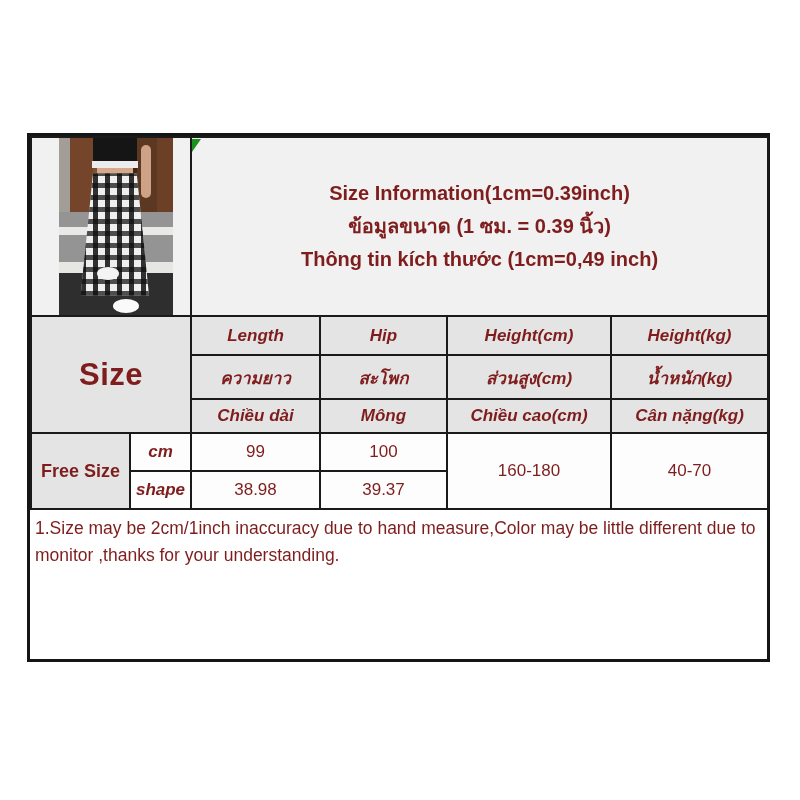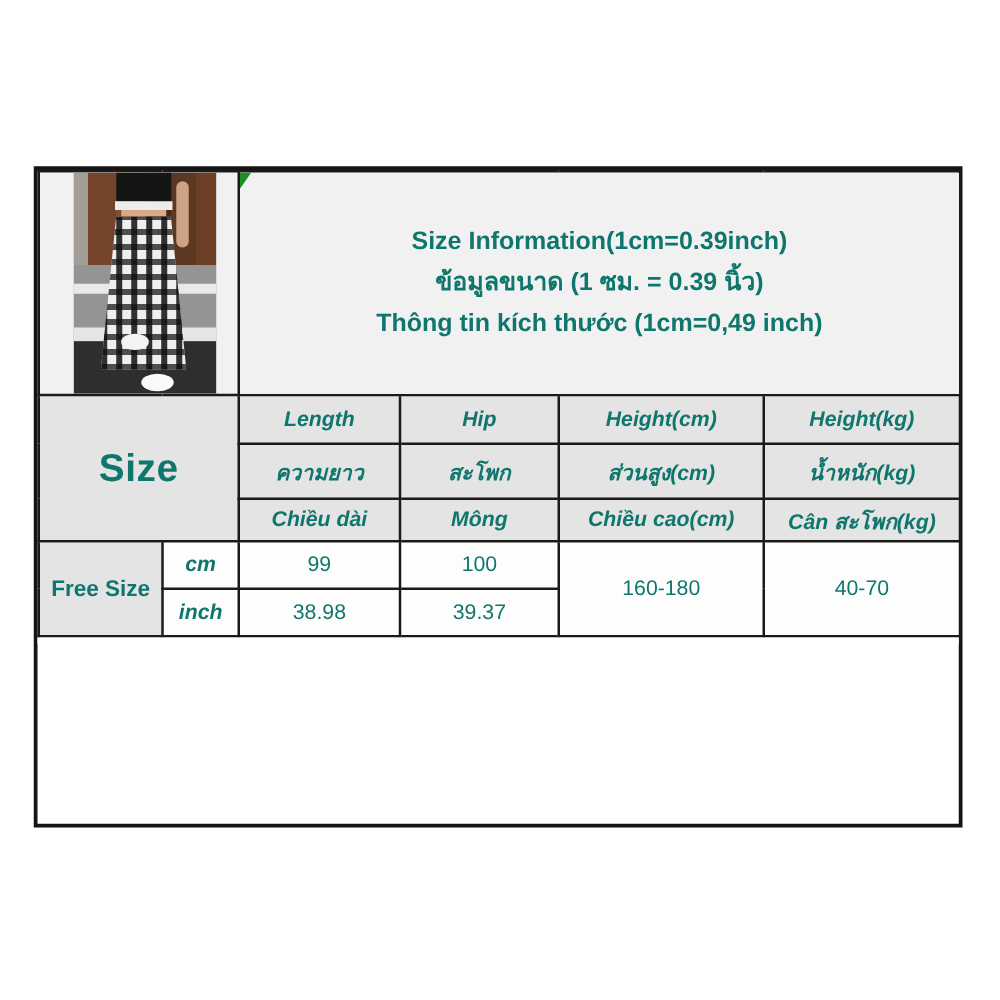--- a/index.html
+++ b/index.html
@@ -1,17 +1,17 @@
 <!DOCTYPE html>
 <html><head>
 <meta charset="utf-8">
 <style>
   html,body{margin:0;padding:0;background:#ffffff;}
   .canvas{position:relative;width:800px;height:800px;background:#ffffff;
-          font-family:"Liberation Sans",sans-serif;color:#0f766e;overflow:hidden;}
+          font-family:"Liberation Sans",sans-serif;color:#7f1d1d;overflow:hidden;}
   .sheet{position:absolute;left:27px;top:133px;width:743px;height:529px;
          border:3px solid #151515;box-sizing:border-box;background:#fff;}
   table.grid{width:100%;border-collapse:collapse;table-layout:fixed;}
   table.grid td{border:2px solid #1a1a1a;text-align:center;vertical-align:middle;
                 padding:0;overflow:hidden;}
   
   .r-title{height:177px;}
   .r-h1{height:39px;} .r-h2{height:44px;} .r-h3{height:34px;}
   .r-b1{height:38px;} .r-b2{height:38px;}
   
@@ -106,36 +106,37 @@
       <tr class="r-h2">
         <td class="c-head">ความยาว</td>
         <td class="c-head">สะโพก</td>
         <td class="c-head">ส่วนสูง(cm)</td>
         <td class="c-head">น้ำหนัก(kg)</td>
       </tr>
       <tr class="r-h3">
         <td class="c-head">Chiều dài</td>
         <td class="c-head">Mông</td>
         <td class="c-head">Chiều cao(cm)</td>
-        <td class="c-head">Cân สะโพก(kg)</td>
+        <td class="c-head">Cân nặng(kg)</td>
       </tr>
 
       <tr class="r-b1">
         <td class="c-fs" rowspan="2">Free Size</td>
         <td class="c-unit">cm</td>
         <td class="c-val">99</td>
         <td class="c-val">100</td>
         <td class="c-val" rowspan="2">160-180</td>
         <td class="c-val" rowspan="2">40-70</td>
       </tr>
       <tr class="r-b2">
-        <td class="c-unit">inch</td>
+        <td class="c-unit">shape</td>
         <td class="c-val">38.98</td>
         <td class="c-val">39.37</td>
       </tr>
     </tbody>
       </table>
 
     <div class="notes">
+      <div>1.Size may be 2cm/1inch inaccuracy due to hand measure,Color may be little different due to monitor ,thanks for your understanding.</div>
     </div>
 
   </div>
 </div>
 
 </body></html>

